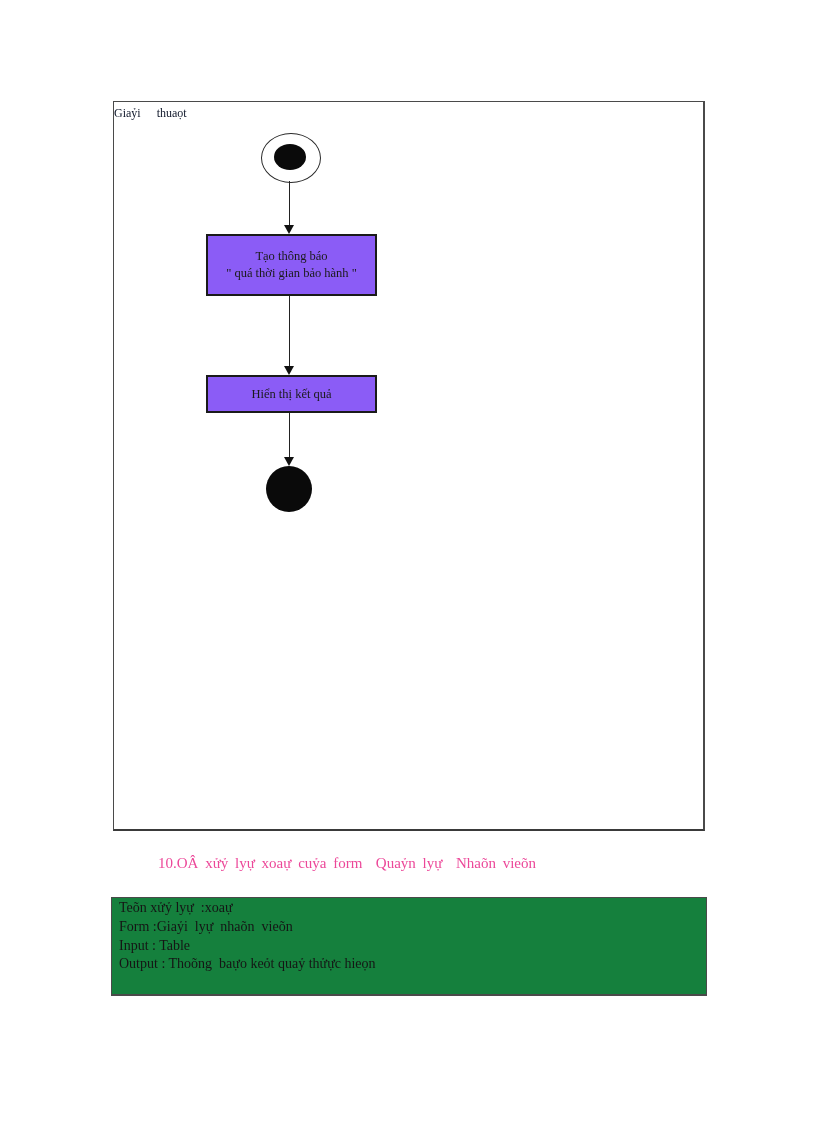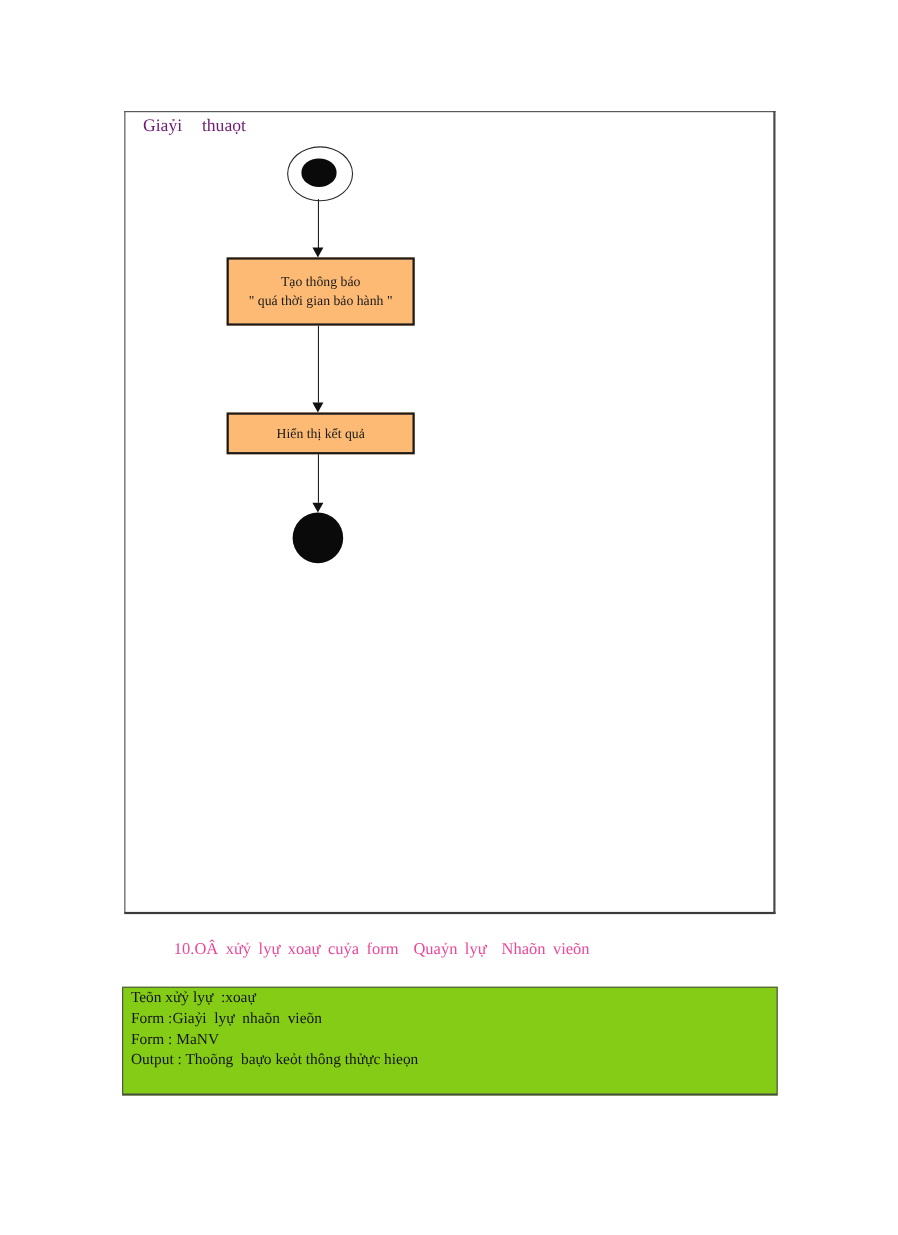--- a/index.html
+++ b/index.html
@@ -8,22 +8,22 @@
     font-family:"Liberation Serif","DejaVu Serif",serif;color:#1a1a1a;
     overflow:hidden;
   }
   
   .diagram-panel{
     position:absolute;left:113px;top:101px;width:589px;height:727px;
     border:1px solid #4a4a4a;border-right-width:2px;border-bottom:2px solid #3a3a3a;
     background:#ffffff;
   }
   .diagram-label{
-    position:absolute;left:16px;top:4px;font-size:16px;word-spacing:5px;
-    white-space:pre-wrap;color:#701a75;
+    position:absolute;left:0;top:4px;font-size:12px;word-spacing:5px;
+    white-space:pre-wrap;color:#0f172a;
   }
   
   .start-outer{
     position:absolute;left:147px;top:31px;width:58px;height:48px;
     border:1px solid #2a2a2a;border-radius:50%;background:#ffffff;
   }
   .start-inner{
     position:absolute;left:12px;top:10px;width:32px;height:26px;
     background:#0a0a0a;border-radius:50%;
   }
@@ -36,40 +36,40 @@
     position:absolute;left:170px;width:0;height:0;
     border-left:5px solid transparent;border-right:5px solid transparent;
     border-top:9px solid #111;
   }
   .head-1{top:123px;}
   .head-2{top:264px;}
   .head-3{top:355px;}
   
   .action-box{
     position:absolute;left:92px;width:167px;border:2px solid #1a1a1a;
-    background:#fdba74;display:flex;flex-direction:column;justify-content:center;
+    background:#8b5cf6;display:flex;flex-direction:column;justify-content:center;
     align-items:center;text-align:center;font-size:12.5px;line-height:17px;
     white-space:pre-wrap;
   }
   .action-1{top:132px;height:58px;}
   .action-2{top:273px;height:34px;}
   
   .end-node{
     position:absolute;left:152px;top:364px;width:46px;height:46px;
     background:#0a0a0a;border-radius:50%;
   }
   
   .section-heading{
     position:absolute;left:158px;top:855px;font-size:15px;word-spacing:3px;
     white-space:pre-wrap;color:#ec4899;
   }
   
   .info-box{
     position:absolute;left:111px;top:897px;width:580px;height:94px;
-    border:1px solid #4a4a4a;border-bottom-width:2px;background:#84cc16;
+    border:1px solid #4a4a4a;border-bottom-width:2px;background:#15803d;
     padding:1px 7px;font-size:14px;line-height:18.8px;
   }
   .info-row{white-space:pre-wrap;color:#151515;}
 </style>
 </head>
 <body>
 
 <div class="diagram-panel">
   <div class="diagram-label">Giaỷi  thuaọt</div>
 
@@ -96,15 +96,15 @@
   <div class="arrow-head head-3"></div>
 
   <div class="end-node"></div>
 </div>
 
 <div class="section-heading">10.OÂ xửỷ lyự xoaự cuỷa form  Quaỷn lyự  Nhaõn vieõn</div>
 
 <div class="info-box">
   <div class="info-row">Teõn xửỷ lyự  :xoaự</div>
   <div class="info-row">Form :Giaỷi  lyự  nhaõn  vieõn</div>
-  <div class="info-row">Form : MaNV</div>
-  <div class="info-row">Output : Thoõng  baựo keỏt thông thửực hieọn</div>
+  <div class="info-row">Input : Table</div>
+  <div class="info-row">Output : Thoõng  baựo keỏt quaỷ thửực hieọn</div>
 </div>
 
 </body></html>

